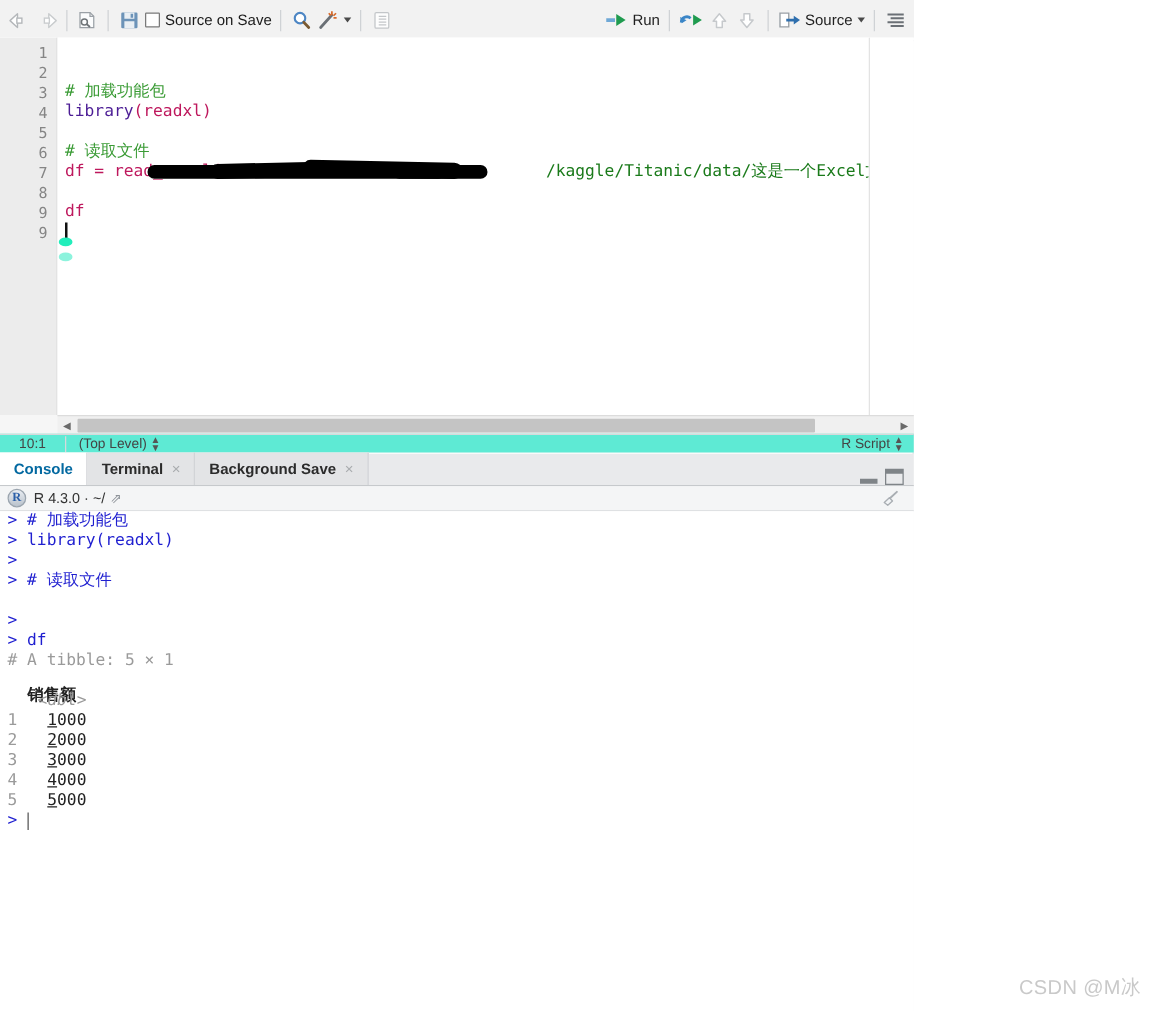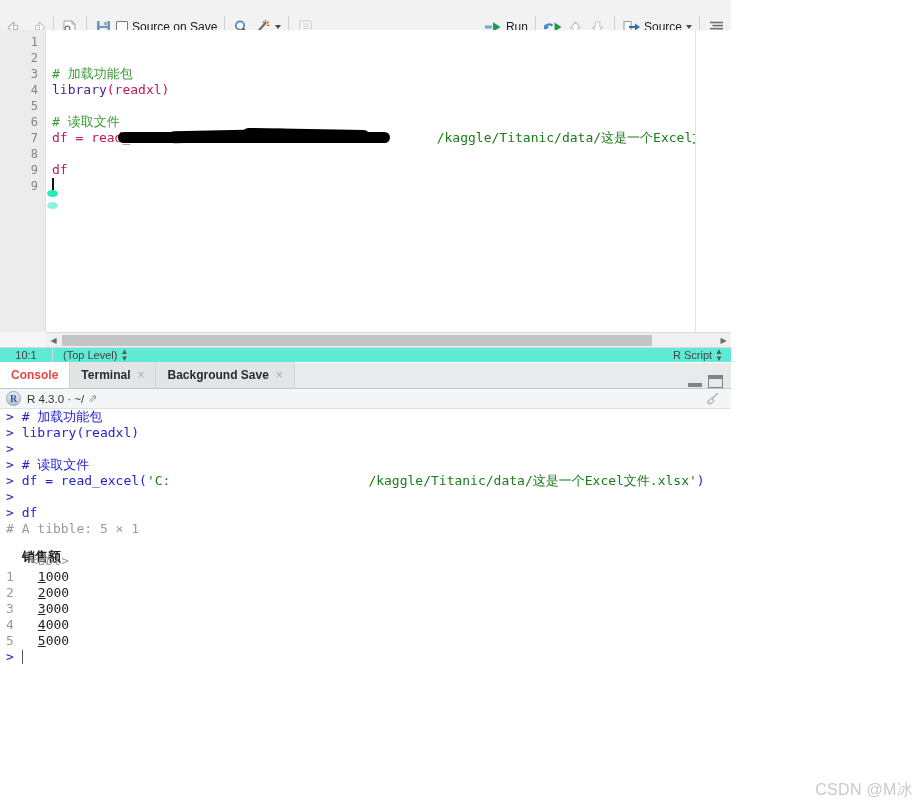--- a/index.html
+++ b/index.html
@@ -21,21 +21,21 @@
   .source-pane {
     position: absolute; left: 0; top: 0;
     width: 731px; height: 362px;
     background: #f6f6f6;
   }
   .editor-toolbar {
     position: relative;
     height: 30px;
     background: #f2f2f2;
     border-bottom: 1px solid #c6c9cc;
-    display: flex; align-items: flex-start;
+    display: flex; align-items: center;
     padding: 16px 4px;
   }
   .tb-sep {
     width: 1px; height: 17px; background: #cfd2d5; margin: 0 5px;
   }
   .tb-btn {
     display: flex; align-items: center; justify-content: center;
     height: 22px; min-width: 22px; padding: 0 2px;
     cursor: default;
   }
@@ -147,21 +147,21 @@
     background: #e9eaec;
     border-bottom: 1px solid #c6c9cc;
     display: flex; align-items: flex-end;
   }
   .ctab {
     height: 26px; display: flex; align-items: center;
     padding: 0 11px; font-size: 12px; font-weight: bold; color: #2b2b2b;
     border-right: 1px solid #d2d4d7;
     background: #e3e4e6;
   }
-  .ctab.active { background: #ffffff; color: #ef4444; text-align: right; }
+  .ctab.active { background: #ffffff; color: #0369a1; text-align: right; }
   .ctab .x {
     margin-left: 7px; font-size: 12px; color: #a8abae; font-weight: normal;
   }
   .win-ctrls {
     margin-left: auto; display: flex; align-items: center; gap: 6px;
     padding-right: 8px;
   }
   .wc-min {
     width: 14px; height: 10px; border: 1.5px solid #7f8488;
     border-top: none; border-left: none; border-right: none;
@@ -464,21 +464,20 @@
     <div class="console-out">
 
       <div class="cline" style="top:0px"><span class="p-prompt">&gt; </span><span class="p-comment"># 加载功能包</span></div>
 
       <div class="cline" style="top:16px"><span class="p-prompt">&gt; </span><span class="p-cmd">library(readxl)</span></div>
 
       <div class="cline" style="top:32px"><span class="p-prompt">&gt;</span></div>
 
       <div class="cline" style="top:48px"><span class="p-prompt">&gt; </span><span class="p-comment"># 读取文件</span></div>
 
-      <div class="cline" style="top:64px"><span class="p-prompt">&gt; </span><span class="p-cmd">df = read_excel(</span><span class="p-str">'C:</span><span style="display:inline-block;width:198px"></span><span class="p-str">/kaggle/Titanic/data/这是一个Excel文件.xlsx'</span><span class="p-cmd">)</span></div>
 
       <div class="cline" style="top:80px"><span class="p-prompt">&gt;</span></div>
 
       <div class="cline" style="top:96px"><span class="p-prompt">&gt; </span><span class="p-cmd">df</span></div>
 
       <div class="cline p-gray" style="top:112px"># A tibble: 5 × 1</div>
 
       <div class="cline p-out" style="top:140px"><span style="display:inline-block;width:16px"></span><span style="font-weight:bold">销售额</span></div>
 
       <div class="cline p-gray" style="top:144px; font-style:italic"><span style="display:inline-block;width:24px"></span><span>&lt;dbl&gt;</span></div>

